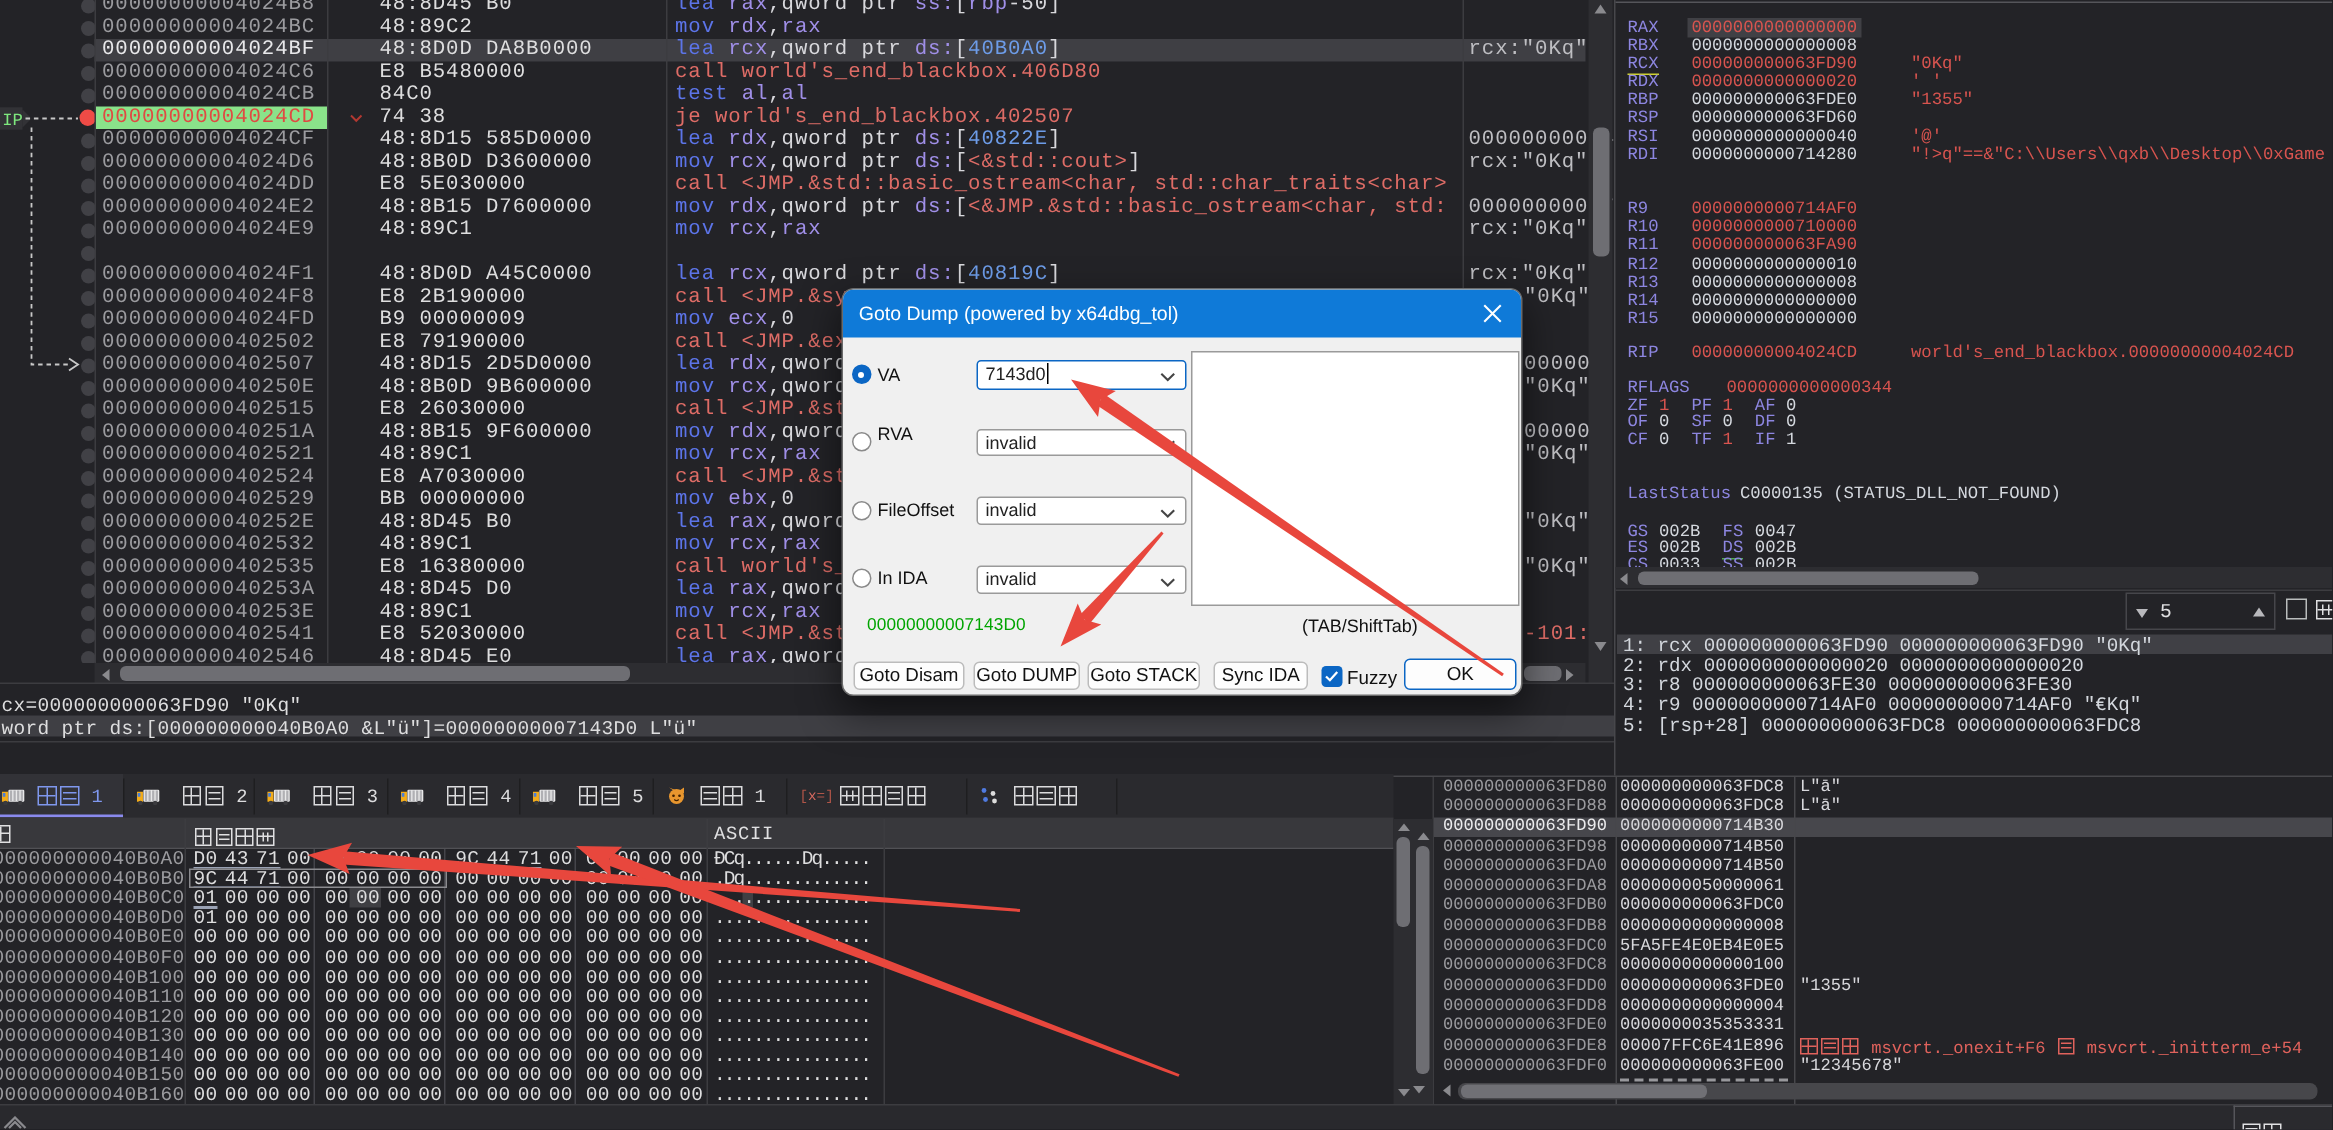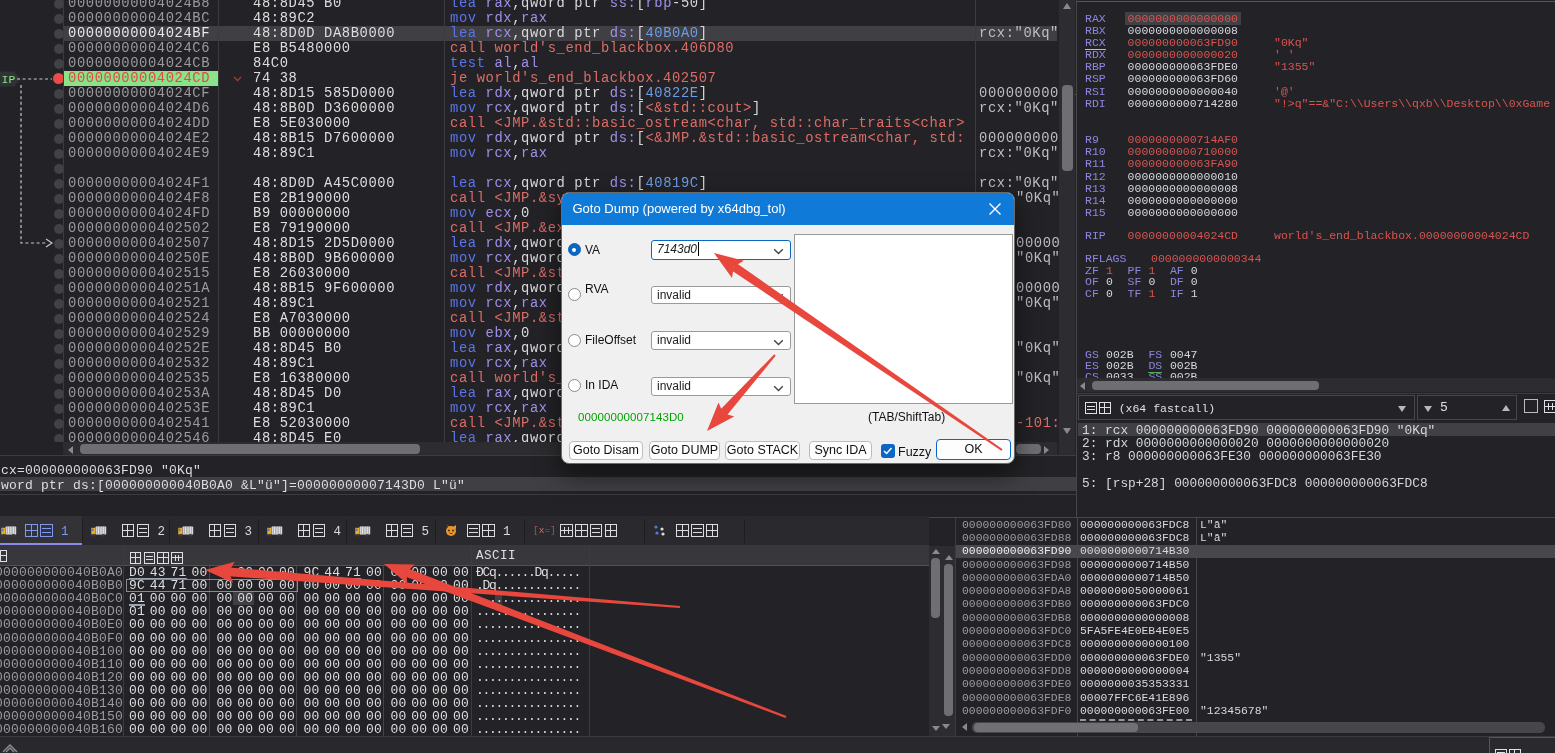--- a/index.html
+++ b/index.html
@@ -114,21 +114,21 @@
       <div class="drow" style="top:71.25px"><span class="adrip" style="left:68px">00000000004024CD</span><svg width="9" height="6" viewBox="0 0 9 6" style="position:absolute;left:233px;top:5px">
           <path d="M1 1 L4.5 4.5 L8 1" stroke="#b23831" stroke-width="1.3" fill="none"></path>
         </svg><span class="ab" style="left:253px">74 38</span><span class="ab" style="left:450px"><i class="re">je world's_end_blackbox.402507</i></span></div>
       <div class="drow" style="top:86.25px"><span class="ad" style="left:68px">00000000004024CF</span><span class="ab" style="left:253px">48:8D15 585D0000</span><span class="ab" style="left:450px"><i class="b">lea</i> <i class="v">rdx</i><i class="w">,qword ptr </i><i class="v">ds:</i><i class="w">[</i><i class="nb">40822E</i><i class="w">]</i></span><span class="ab" style="left:979px"><i class="cm">000000000040822E</i></span></div>
       <div class="drow" style="top:101.25px"><span class="ad" style="left:68px">00000000004024D6</span><span class="ab" style="left:253px">48:8B0D D3600000</span><span class="ab" style="left:450px"><i class="b">mov</i> <i class="v">rcx</i><i class="w">,qword ptr </i><i class="v">ds:</i><i class="w">[</i><i class="re">&lt;&amp;std::cout&gt;</i><i class="w">]</i></span><span class="ab" style="left:979px"><i class="cm">rcx:"0Kq"</i></span></div>
       <div class="drow" style="top:116.25px"><span class="ad" style="left:68px">00000000004024DD</span><span class="ab" style="left:253px">E8 5E030000</span><span class="ab" style="left:450px"><i class="re">call &lt;JMP.&amp;std::basic_ostream&lt;char, std::char_traits&lt;char&gt;</i></span></div>
       <div class="drow" style="top:131.25px"><span class="ad" style="left:68px">00000000004024E2</span><span class="ab" style="left:253px">48:8B15 D7600000</span><span class="ab" style="left:450px"><i class="b">mov</i> <i class="v">rdx</i><i class="w">,qword ptr </i><i class="v">ds:</i><i class="w">[</i><i class="re">&lt;&amp;JMP.&amp;std::basic_ostream&lt;char, std:</i></span><span class="ab" style="left:979px"><i class="cm">0000000000714280</i></span></div>
       <div class="drow" style="top:146.25px"><span class="ad" style="left:68px">00000000004024E9</span><span class="ab" style="left:253px">48:89C1</span><span class="ab" style="left:450px"><i class="b">mov</i> <i class="v">rcx</i><i class="w">,</i><i class="v">rax</i></span><span class="ab" style="left:979px"><i class="cm">rcx:"0Kq"</i></span></div>
       <div class="drow" style="top:176.25px"><span class="ad" style="left:68px">00000000004024F1</span><span class="ab" style="left:253px">48:8D0D A45C0000</span><span class="ab" style="left:450px"><i class="b">lea</i> <i class="v">rcx</i><i class="w">,qword ptr </i><i class="v">ds:</i><i class="w">[</i><i class="nb">40819C</i><i class="w">]</i></span><span class="ab" style="left:979px"><i class="cm">rcx:"0Kq"</i></span></div>
       <div class="drow" style="top:191.25px"><span class="ad" style="left:68px">00000000004024F8</span><span class="ab" style="left:253px">E8 2B190000</span><span class="ab" style="left:450px"><i class="re">call &lt;JMP.&amp;system&gt;</i></span></div>
-      <div class="drow" style="top:206.25px"><span class="ad" style="left:68px">00000000004024FD</span><span class="ab" style="left:253px">B9 00000000</span><span class="ab" style="left:450px"><i class="b">mov</i> <i class="v">ecx</i><i class="w">,0</i></span></div>
+      <div class="drow" style="top:206.25px"><span class="ad" style="left:68px">00000000004024FD</span><span class="ab" style="left:253px">B9 00000009</span><span class="ab" style="left:450px"><i class="b">mov</i> <i class="v">ecx</i><i class="w">,0</i></span></div>
       <div class="drow" style="top:221.25px"><span class="ad" style="left:68px">0000000000402502</span><span class="ab" style="left:253px">E8 79190000</span><span class="ab" style="left:450px"><i class="re">call &lt;JMP.&amp;exit&gt;</i></span></div>
       <div class="drow" style="top:236.25px"><span class="ad" style="left:68px">0000000000402507</span><span class="ab" style="left:253px">48:8D15 2D5D0000</span><span class="ab" style="left:450px"><i class="b">lea</i> <i class="v">rdx</i><i class="w">,qword ptr </i><i class="v">ds:</i><i class="w">[</i><i class="nb">408262</i><i class="w">]</i></span></div>
       <div class="drow" style="top:251.25px"><span class="ad" style="left:68px">000000000040250E</span><span class="ab" style="left:253px">48:8B0D 9B600000</span><span class="ab" style="left:450px"><i class="b">mov</i> <i class="v">rcx</i><i class="w">,qword ptr </i><i class="v">ds:</i><i class="w">[</i><i class="re">&lt;&amp;std::cout&gt;</i><i class="w">]</i></span></div>
       <div class="drow" style="top:266.25px"><span class="ad" style="left:68px">0000000000402515</span><span class="ab" style="left:253px">E8 26030000</span><span class="ab" style="left:450px"><i class="re">call &lt;JMP.&amp;std::basic_ostream&lt;char, std::char_t</i></span></div>
       <div class="drow" style="top:281.25px"><span class="ad" style="left:68px">000000000040251A</span><span class="ab" style="left:253px">48:8B15 9F600000</span><span class="ab" style="left:450px"><i class="b">mov</i> <i class="v">rdx</i><i class="w">,qword ptr </i><i class="v">ds:</i><i class="w">[</i><i class="re">&lt;&amp;JMP.&amp;std::basic_ostream&lt;char</i></span></div>
       <div class="drow" style="top:296.25px"><span class="ad" style="left:68px">0000000000402521</span><span class="ab" style="left:253px">48:89C1</span><span class="ab" style="left:450px"><i class="b">mov</i> <i class="v">rcx</i><i class="w">,</i><i class="v">rax</i></span></div>
       <div class="drow" style="top:311.25px"><span class="ad" style="left:68px">0000000000402524</span><span class="ab" style="left:253px">E8 A7030000</span><span class="ab" style="left:450px"><i class="re">call &lt;JMP.&amp;std::ostream::operator&lt;&lt;(std::ostre</i></span></div>
       <div class="drow" style="top:326.25px"><span class="ad" style="left:68px">0000000000402529</span><span class="ab" style="left:253px">BB 00000000</span><span class="ab" style="left:450px"><i class="b">mov</i> <i class="v">ebx</i><i class="w">,0</i></span></div>
       <div class="drow" style="top:341.25px"><span class="ad" style="left:68px">000000000040252E</span><span class="ab" style="left:253px">48:8D45 B0</span><span class="ab" style="left:450px"><i class="b">lea</i> <i class="v">rax</i><i class="w">,qword ptr </i><i class="v">ss:</i><i class="w">[</i><i class="v">rbp</i><i class="w">-50]</i></span></div>
       <div class="drow" style="top:356.25px"><span class="ad" style="left:68px">0000000000402532</span><span class="ab" style="left:253px">48:89C1</span><span class="ab" style="left:450px"><i class="b">mov</i> <i class="v">rcx</i><i class="w">,</i><i class="v">rax</i></span></div>
@@ -630,20 +630,21 @@
         <span class="sadr" style="left:33px">000000000063FDD8</span>
         <span class="sval" style="left:151px">0000000000000004</span>
       </div>
       <div class="srow" style="top:678.2px">
         <span class="sadr" style="left:33px">000000000063FDE0</span>
         <span class="sval" style="left:151px">0000000035353331</span>
       </div>
       <div class="srow" style="top:691.5px">
         <span class="sadr" style="left:33px">000000000063FDE8</span>
         <span class="sval" style="left:151px">00007FFC6E41E896</span>
+        <span class="sret" style="left:270px"><u class="cj cjA"></u><u class="cj cjB"></u><u class="cj cjA"></u> msvcrt._onexit+F6 <u class="cj cjB"></u> msvcrt._initterm_e+54</span>
       </div>
       <div class="srow" style="top:704.8px">
         <span class="sadr" style="left:33px">000000000063FDF0</span>
         <span class="sval" style="left:151px">000000000063FE00</span>
         <span class="scm" style="left:271px">"12345678"</span>
       </div>
       <div style="position:absolute;left:151px;top:718.5px;width:112px;height:0;border-top:2px dashed #98989c"></div>
     </div>
     <div class="vline" style="left:955px;top:518px;height:218px"></div>
     <div class="vline" style="left:1077px;top:518px;height:218px;background:#47474b"></div>
@@ -750,20 +751,24 @@
         <span class="rv-wh" style="left:113.7px">0</span>
       </div>
       <div class="rrow" style="top:288.41px">
         <span class="rn" style="left:8px">CF</span>
         <span class="rv-wh" style="left:29px">0</span>
         <span class="rn" style="left:50.6px">TF</span>
         <span class="rv-red" style="left:71.4px">1</span>
         <span class="rn" style="left:92.9px">IF</span>
         <span class="rv-wh" style="left:113.7px">1</span>
       </div>
+      <div class="rrow" style="top:323.64px">
+        <span class="rn" style="left:8px">LastStatus</span>
+        <span class="rv-wh" style="left:83px">C0000135 (STATUS_DLL_NOT_FOUND)</span>
+      </div>
       <div class="rrow" style="top:349.16px">
         <span class="rn" style="left:8px">GS</span>
         <span class="rv-wh" style="left:29px">002B</span>
         <span class="rn" style="left:71.4px">FS</span>
         <span class="rv-wh" style="left:92.9px">0047</span>
       </div>
       <div class="rrow" style="top:360.09px">
         <span class="rn" style="left:8px">ES</span>
         <span class="rv-wh" style="left:29px">002B</span>
         <span class="rn ul-g" style="left:71.4px">DS</span>
@@ -773,41 +778,40 @@
         <span class="rn" style="left:8px">CS</span>
         <span class="rv-wh" style="left:29px">0033</span>
         <span class="rn" style="left:71.4px">SS</span>
         <span class="rv-wh" style="left:92.9px">002B</span>
       </div>
     </div>
     <div class="sb-track" style="left:1077px;top:378px;width:478px;height:14px"></div>
     <div class="arr" style="left:1080px;top:381.5px;border-top:4px solid transparent;border-bottom:4px solid transparent;border-right:5.5px solid #8a8a8e"></div>
     <div class="sb-thumb" style="left:1092px;top:380.5px;width:227px;height:9px"></div>
     <div class="hline" style="left:1077px;top:392.5px;width:478px"></div>
-    <div style="position:absolute;left:1078px;top:395px;width:337px;height:25px;background:#232327;border:1px solid #46464b;color:#e0e0e2;font-size:11.5px">
-      <span style="position:absolute;left:5px;top:6px;font-family:'Liberation Mono',monospace"><u class="cj cjB"></u><u class="cj cjA"></u> (x64 fastcall)</span>
-      <div class="arr" style="right:8px;top:10px;border-left:4.5px solid transparent;border-right:4.5px solid transparent;border-top:6px solid #b8b8bc"></div>
-    </div>
     <div style="position:absolute;left:1417px;top:395px;width:100px;height:25px;border:1px solid #46464b;background:#232327;color:#e0e0e2">
       <div class="arr" style="left:6px;top:10px;border-left:4.5px solid transparent;border-right:4.5px solid transparent;border-top:6px solid #b8b8bc"></div>
       <span style="position:absolute;left:22px;top:4px;font-size:13px;font-family:'Liberation Mono',monospace">5</span>
       <div class="arr" style="right:6px;top:9px;border-left:4.5px solid transparent;border-right:4.5px solid transparent;border-bottom:6px solid #b8b8bc"></div>
     </div>
     <div style="position:absolute;left:1524px;top:399px;width:14px;height:14px;border:1.5px solid #babdbd;background:#232327"></div>
     <u class="cj big cjC" style="position:absolute;left:1543px;top:400px;color:#e0e0e2"></u>
     <div id="args">
       <div style="position:absolute;left:1px;top:3.7px;width:478px;height:13.2px;background:#404045"></div>
       <div class="arow" style="top:4.7px">
         <span style="position:absolute;left:5px;white-space:pre">1: rcx 000000000063FD90 000000000063FD90 "0Kq"</span>
       </div>
       <div class="arow" style="top:17.9px">
         <span style="position:absolute;left:5px;white-space:pre">2: rdx 0000000000000020 0000000000000020</span>
       </div>
       <div class="arow" style="top:31.1px">
         <span style="position:absolute;left:5px;white-space:pre">3: r8 000000000063FE30 000000000063FE30</span>
+      </div>
+      <div class="arow" style="top:44.3px">
+        <span style="position:absolute;left:5px;white-space:pre">4: r9 0000000000714AF0 0000000000714AF0 "€Kq"</span>
       </div>
       <div class="arow" style="top:57.5px">
         <span style="position:absolute;left:5px;white-space:pre">5: [rsp+28] 000000000063FDC8 000000000063FDC8</span>
       </div>
     </div>
     <div style="position:absolute;left:0;top:736px;width:1555px;height:17px;background:#29292d;border-top:1px solid #3c3c40"></div>
     <div style="position:absolute;left:1489px;top:736.5px;width:66px;height:17px;background:#2a2a2e;border:1px solid #55555a;border-right:0;color:#e0e0e2">
       <span style="position:absolute;left:4px;top:8px"><u class="cj cjB"></u><u class="cj cjA"></u></span>
     </div>
     <svg style="position:absolute;left:2px;top:744px" width="16" height="9" viewBox="0 0 16 9">
@@ -820,21 +824,21 @@
         <path d="M1.5 1.5 L12.5 12.5 M12.5 1.5 L1.5 12.5" stroke="#fff" stroke-width="1.4"></path>
       </svg>
       <div class="radio on" style="left:5.5px;top:50.0px"></div>
       <div class="rlabel" style="left:23px;top:49.5px">VA</div>
       <div class="radio off" style="left:5.5px;top:94.8px"></div>
       <div class="rlabel" style="left:23px;top:89px">RVA</div>
       <div class="radio off" style="left:5.5px;top:140.5px"></div>
       <div class="rlabel" style="left:23px;top:140.0px">FileOffset</div>
       <div class="radio off" style="left:5.5px;top:185.9px"></div>
       <div class="rlabel" style="left:23px;top:185.4px">In IDA</div>
-      <div class="combo" style="top:47.4px;height:20px;border:1.5px solid #0b66c4;font-style:italic;">7143d0<span style="border-left:1px solid #000;margin-left:1px"></span><svg width="11" height="7" viewBox="0 0 11 7" style="position:absolute;right:6px;top:6.5px">
+      <div class="combo" style="top:47.4px;height:20px;border:1.5px solid #0b66c4;">7143d0<span style="border-left:1px solid #000;margin-left:1px"></span><svg width="11" height="7" viewBox="0 0 11 7" style="position:absolute;right:6px;top:6.5px">
           <path d="M1.2 1.2 L5.5 5.4 L9.8 1.2" stroke="#454545" stroke-width="1.4" fill="none"></path>
         </svg></div>
       <div class="combo" style="top:92.6px;">invalid<svg width="11" height="7" viewBox="0 0 11 7" style="position:absolute;right:6px;top:6.5px">
           <path d="M1.2 1.2 L5.5 5.4 L9.8 1.2" stroke="#454545" stroke-width="1.4" fill="none"></path>
         </svg></div>
       <div class="combo" style="top:138.2px;">invalid<svg width="11" height="7" viewBox="0 0 11 7" style="position:absolute;right:6px;top:6.5px">
           <path d="M1.2 1.2 L5.5 5.4 L9.8 1.2" stroke="#454545" stroke-width="1.4" fill="none"></path>
         </svg></div>
       <div class="combo" style="top:184.1px;">invalid<svg width="11" height="7" viewBox="0 0 11 7" style="position:absolute;right:6px;top:6.5px">
           <path d="M1.2 1.2 L5.5 5.4 L9.8 1.2" stroke="#454545" stroke-width="1.4" fill="none"></path>

